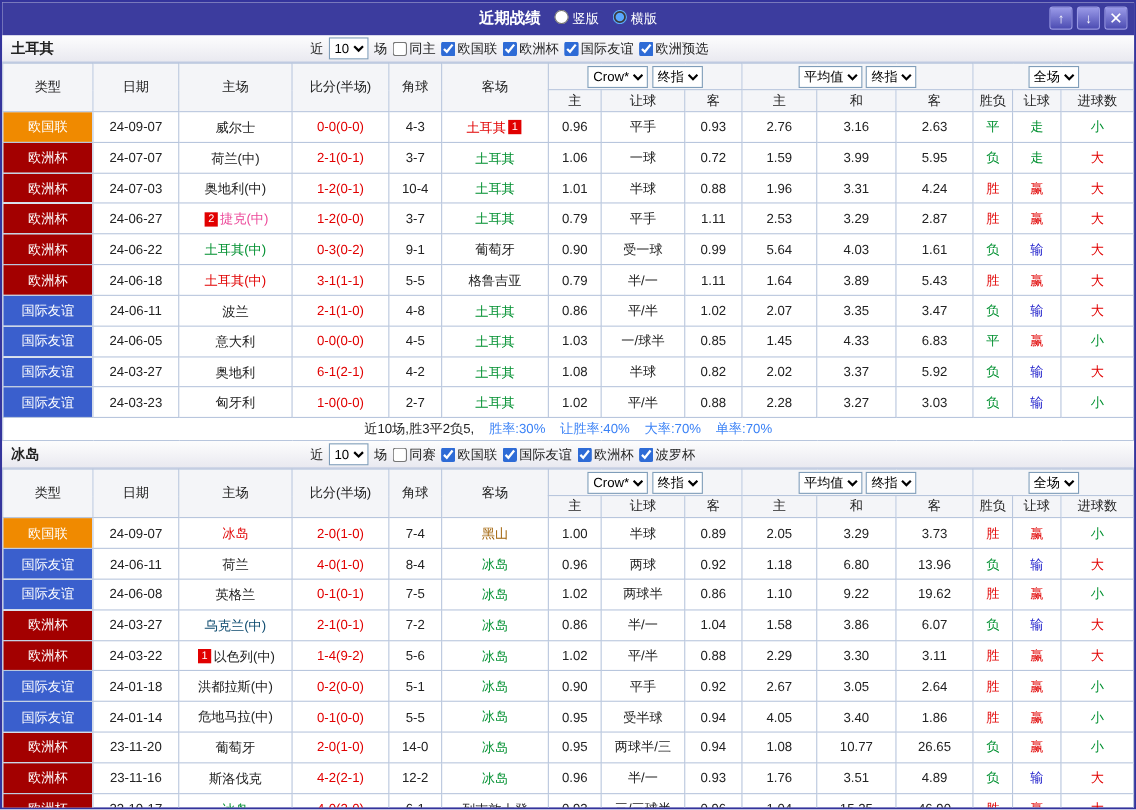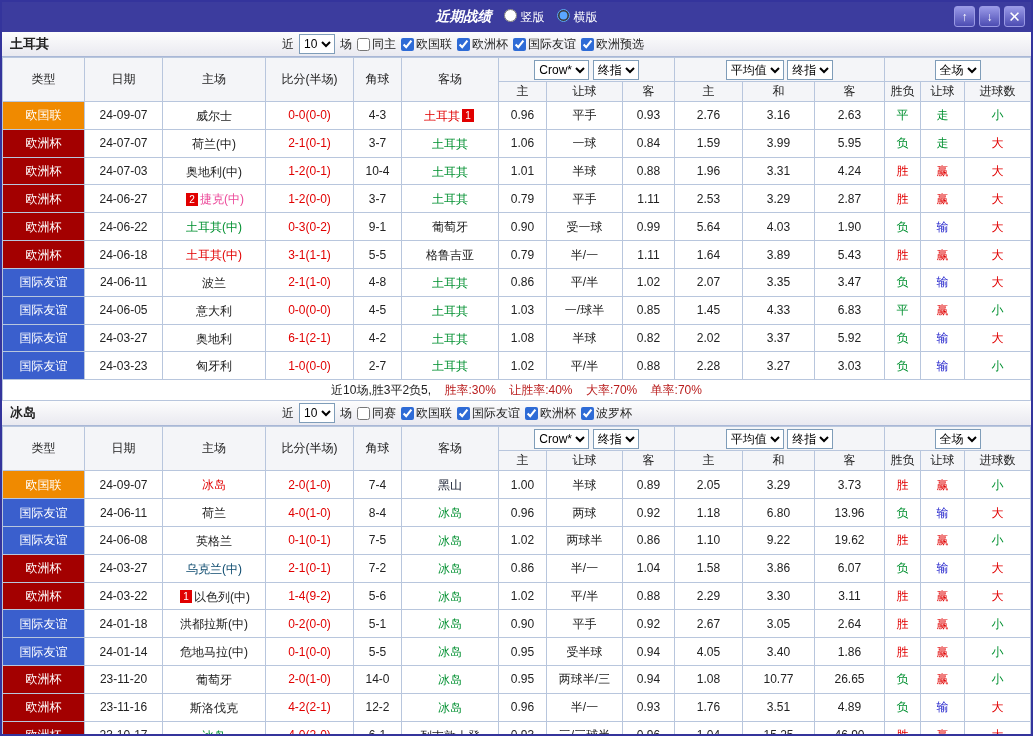--- a/index.html
+++ b/index.html
@@ -3,21 +3,21 @@
 <meta charset="utf-8">
 <style>
   * { margin:0; padding:0; box-sizing:border-box; }
   body { font-family:"Liberation Sans","DejaVu Sans",sans-serif; background:#fff; }
   .app { width:1033px; height:736px; border:2px solid #34349c; background:#fff;
          display:flex; flex-direction:column; overflow:hidden; }
   
   .titlebar { flex:0 0 30px; background:#3c3c9e; position:relative;
               display:flex; align-items:center; color:#fff; }
   .titlebar-center { flex:1; display:flex; justify-content:center; align-items:center; gap:12px; }
-  .title { font-weight:bold; font-size:14px;font-style:italic; }
+  .title { font-weight:bold; font-size:14px; }
   .radio-label { display:inline-flex; gap:4px; font-size:12px; cursor:pointer; }
   input[type=radio] { width:13px; height:13px; accent-color:#5aa7ff; }
   .tb-buttons { position:absolute; right:6px; top:4px; display:flex; gap:4px; }
   .tb-btn { width:21px; height:21px; border:1px solid #9a9ae4; border-radius:3px;
             background:linear-gradient(#9a9ae8,#4c4cb2); color:#fff; font-size:12px;
             display:flex; align-items:center; justify-content:center; cursor:pointer; }
   .tb-btn.close { font-size:15px; font-weight:bold; }
   
   .section-head { height:25px; display:flex; align-items:center;
                   background:linear-gradient(#fdfdfd,#e9e9f0); border-bottom:1px solid #a9b7d6; }
@@ -30,21 +30,21 @@
   table { width:100%; border-collapse:collapse; table-layout:fixed; font-size:12px; }
   th,td { border:1px solid #b8c6dd; text-align:center; padding:0;
           overflow:hidden; white-space:nowrap; color:#222; }
   thead th { background:#f4f5f8; font-weight:normal; }
   tr.h1 th { height:24px; }
   tr.h2 th { height:20px; }
   tbody td { height:26px; line-height:26px; }
   td.type { color:#fff; }
   td.score { color:#e10000; }
   tfoot td { height:20px; line-height:20px; }
-  .stat { color:#b91c1c; margin-left:10px; }
+  .stat { color:#3b82f6; margin-left:10px; }
   .badge { display:inline-block; width:12px; height:13px; line-height:13px;
            background:#e10000; color:#fff; font-size:10px; margin:0 2px;
            vertical-align:middle; text-align:center; }
   .team-txt { vertical-align:middle; }
 </style>
 </head>
 <body>
 
 <div class="app">
 
@@ -168,21 +168,21 @@
           </tr>
           <tr>
             <td class="type" style="background: rgb(163, 0, 0);">欧洲杯</td>
             <td>24-07-07</td>
             <td><span class="team-txt" style="color: rgb(34, 34, 34);">荷兰(中)</span></td>
             <td class="score">2-1(0-1)</td>
             <td>3-7</td>
             <td><span class="team-txt" style="color: rgb(0, 144, 48);">土耳其</span></td>
             <td>1.06</td>
             <td>一球</td>
-            <td>0.84</td>
+            <td>0.72</td>
             <td>1.59</td>
             <td>3.99</td>
             <td>5.95</td>
             <td style="color: rgb(0, 144, 48);">负</td>
             <td style="color: rgb(0, 144, 48);">走</td>
             <td style="color: rgb(225, 0, 0);">大</td>
           </tr>
           <tr>
             <td class="type" style="background: rgb(163, 0, 0);">欧洲杯</td>
             <td>24-07-03</td>
@@ -222,21 +222,21 @@
             <td>24-06-22</td>
             <td><span class="team-txt" style="color: rgb(0, 144, 48);">土耳其(中)</span></td>
             <td class="score">0-3(0-2)</td>
             <td>9-1</td>
             <td><span class="team-txt" style="color: rgb(34, 34, 34);">葡萄牙</span></td>
             <td>0.90</td>
             <td>受一球</td>
             <td>0.99</td>
             <td>5.64</td>
             <td>4.03</td>
-            <td>1.90</td>
+            <td>1.61</td>
             <td style="color: rgb(0, 144, 48);">负</td>
             <td style="color: rgb(35, 35, 204);">输</td>
             <td style="color: rgb(225, 0, 0);">大</td>
           </tr>
           <tr>
             <td class="type" style="background: rgb(163, 0, 0);">欧洲杯</td>
             <td>24-06-18</td>
             <td><span class="team-txt" style="color: rgb(225, 0, 0);">土耳其(中)</span></td>
             <td class="score">3-1(1-1)</td>
             <td>5-5</td>
@@ -415,21 +415,21 @@
           <th>进球数</th>
         </tr>
       </thead>
       <tbody>
           <tr>
             <td class="type" style="background: rgb(240, 138, 0);">欧国联</td>
             <td>24-09-07</td>
             <td><span class="team-txt" style="color: rgb(225, 0, 0);">冰岛</span></td>
             <td class="score">2-0(1-0)</td>
             <td>7-4</td>
-            <td><span class="team-txt" style="color: #0f172a;">黑山</span></td>
+            <td><span class="team-txt" style="color: #a16207;">黑山</span></td>
             <td>1.00</td>
             <td>半球</td>
             <td>0.89</td>
             <td>2.05</td>
             <td>3.29</td>
             <td>3.73</td>
             <td style="color: rgb(225, 0, 0);">胜</td>
             <td style="color: rgb(225, 0, 0);">赢</td>
             <td style="color: rgb(0, 144, 48);">小</td>
           </tr>

